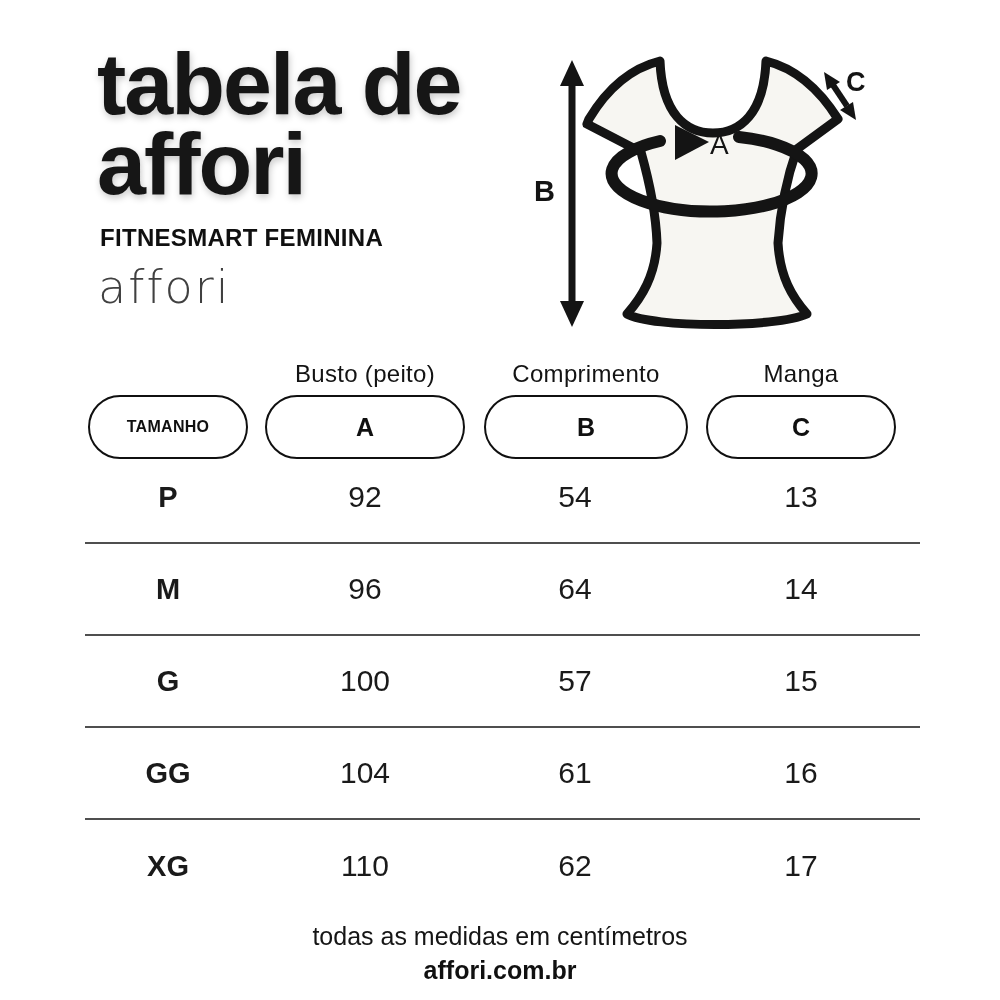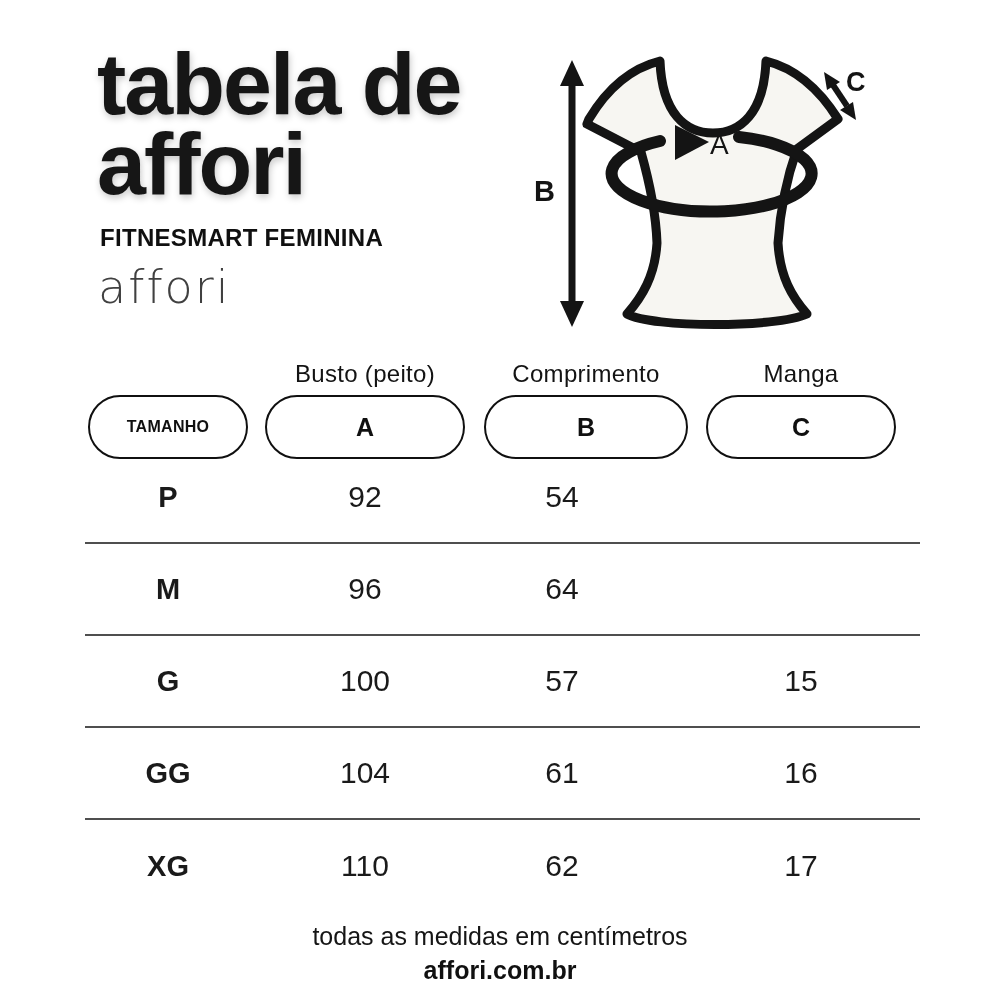--- a/index.html
+++ b/index.html
@@ -98,21 +98,21 @@
     position: absolute;
     top: 50%;
     transform: translateY(-50%);
     text-align: center;
     font-size: 30px;
     font-weight: 400;
     color: #1a1a1a;
   }
   .trow .cell.size { left: 3px;   width: 160px; font-weight: 700; font-size: 29px; }
   .trow .cell.v1   { left: 180px; width: 200px; }
-  .trow .cell.v2   { left: 375px; width: 204px; }
+  .trow .cell.v2   { left: 388px; width: 204px; }
   .trow .cell.v3   { left: 621px; width: 190px; }
   .trow.r0 { top: 452px; }
   .trow.r1 { top: 544px; }
   .trow.r2 { top: 636px; }
   .trow.r3 { top: 728px; }
   .trow.r4 { top: 820px; }
 
   
   .footer-note {
     position: absolute;
@@ -188,25 +188,27 @@
 
   <div class="pill p0">TAMANHO</div>
   <div class="pill p1">A</div>
   <div class="pill p2">B</div>
   <div class="pill p3">C</div>
 
   <div class="trow r0 divided">
     <span class="cell size">P</span>
     <span class="cell v1">92</span>
     <span class="cell v2">54</span>
+    <span class="cell v3">13</span>
   </div>
   <div class="trow r1 divided">
     <span class="cell size">M</span>
     <span class="cell v1">96</span>
     <span class="cell v2">64</span>
+    <span class="cell v3">14</span>
   </div>
   <div class="trow r2 divided">
     <span class="cell size">G</span>
     <span class="cell v1">100</span>
     <span class="cell v2">57</span>
     <span class="cell v3">15</span>
   </div>
   <div class="trow r3 divided">
     <span class="cell size">GG</span>
     <span class="cell v1">104</span>

